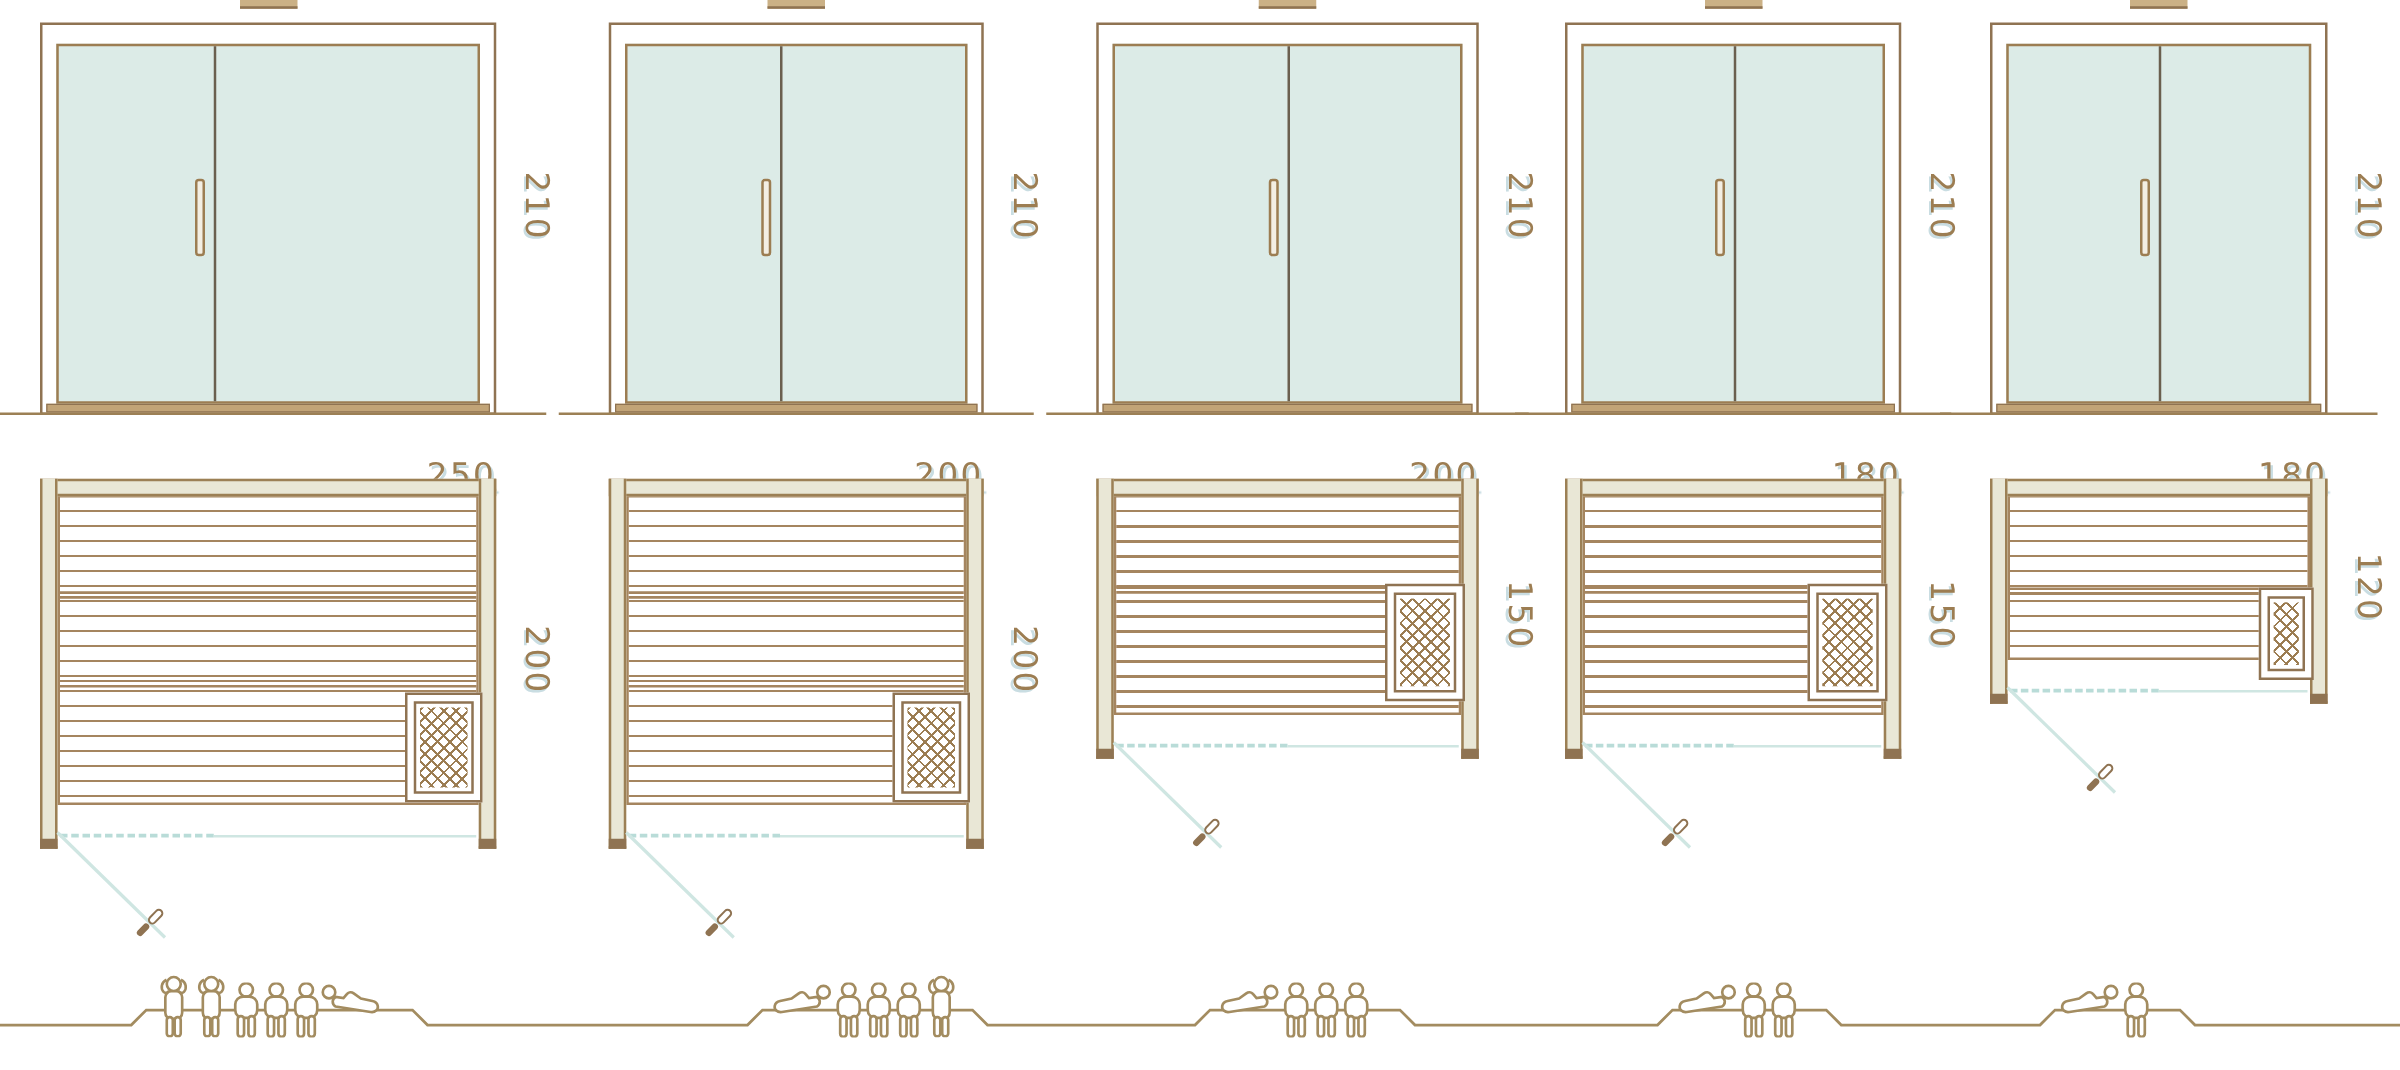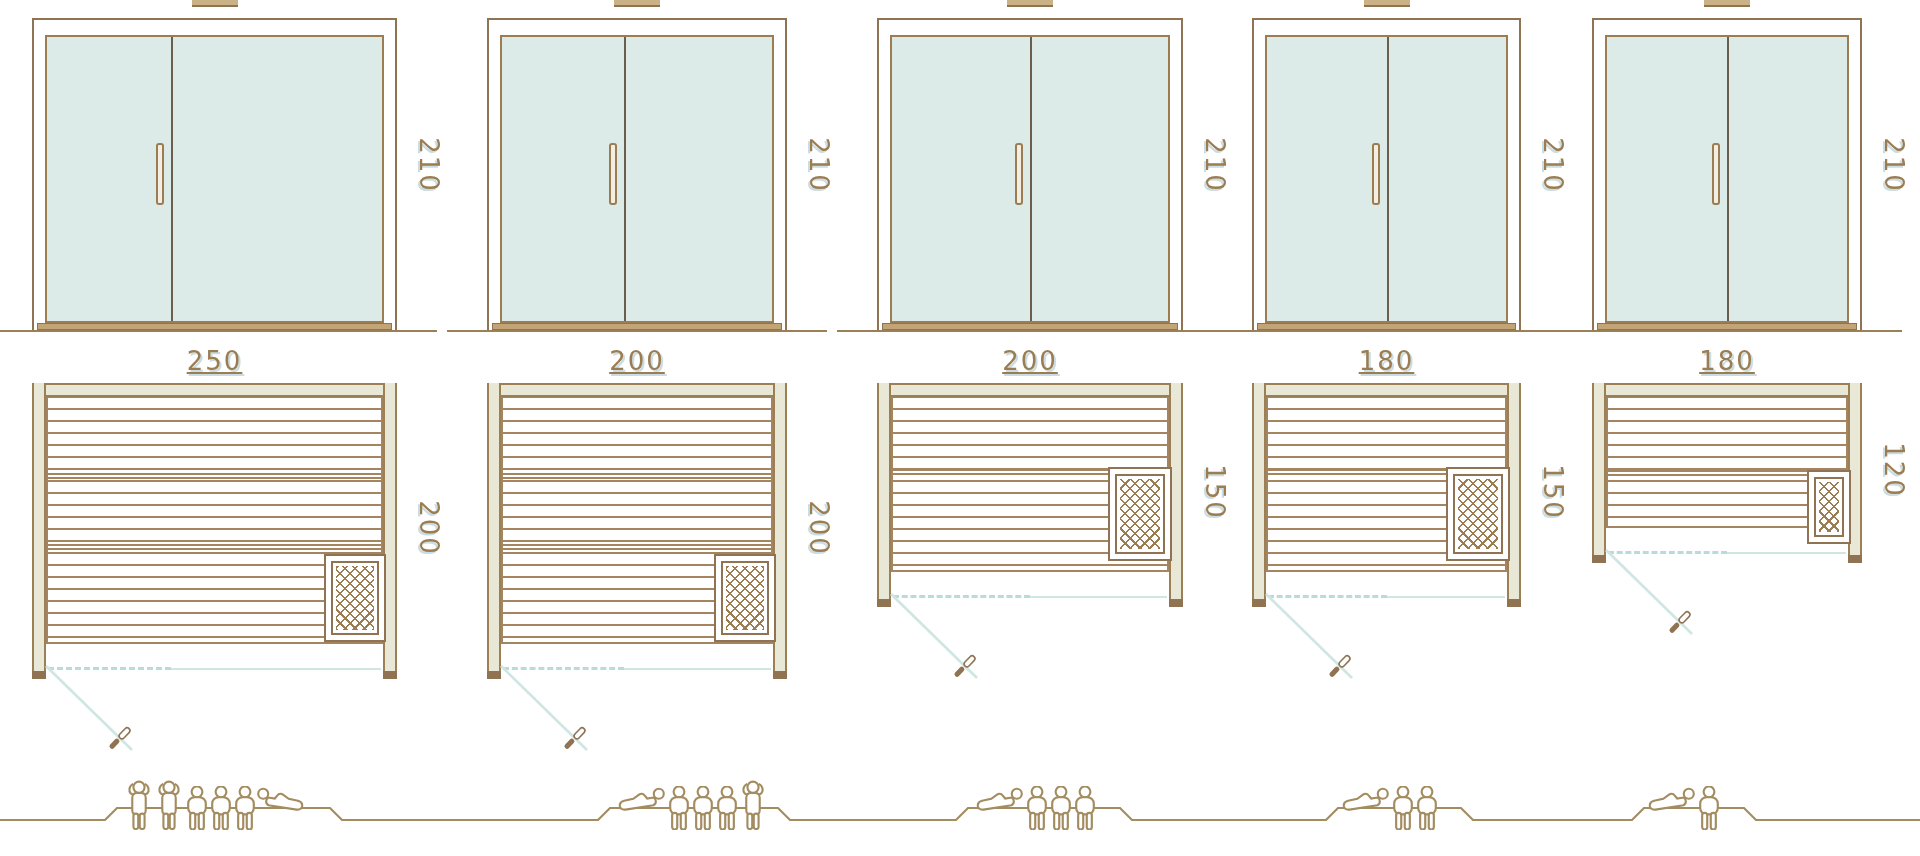--- a/index.html
+++ b/index.html
@@ -25,21 +25,21 @@
   .door-pull{position:absolute;left:calc(var(--frac)*100% - 15px);top:50%;transform:translateY(-58%);
              width:8px;height:62px;border:2px solid #9c7d52;background:#f3eee3;border-radius:3px;box-sizing:border-box;}
   .sill{position:absolute;left:3px;right:3px;bottom:0;height:7px;background:#c2a477;
         border:1px solid #8f7352;box-sizing:border-box;}
   .groundline{position:absolute;top:330px;left:-40px;right:-40px;height:2px;background:#9c8055;}
   .u1 .groundline{left:-32px;}
 
   
   .dim{color:#9c7d52;font-size:26px;font-weight:500;letter-spacing:2px;
        text-shadow:2px 2px 0 #c9dde2;line-height:28px;}
-  .hdim{position:absolute;top:347px;left:0;width:100%;text-align:center;text-decoration:underline;}
+  .hdim{position:absolute;top:367px;left:0;width:100%;text-align:right;text-decoration:underline;}
   .vdim{position:absolute;right:-72px;width:80px;height:28px;text-align:center;
         transform:rotate(90deg);transform-origin:center;}
   .door-vdim{top:151px;}
   .plan-vdim{top:calc(383px + var(--d)/2 - 14px);}
 
   
   .plan{position:absolute;top:383px;left:0;width:100%;height:calc(var(--d) + 8px);}
   .wall{position:absolute;background:#e9e7d6;border:2px solid #9c8055;box-sizing:border-box;}
   .wall-top{top:0;left:0;right:0;height:14px;}
   .wall-side{top:0;width:14px;height:calc(var(--d) + 6px);border-top:none;}

